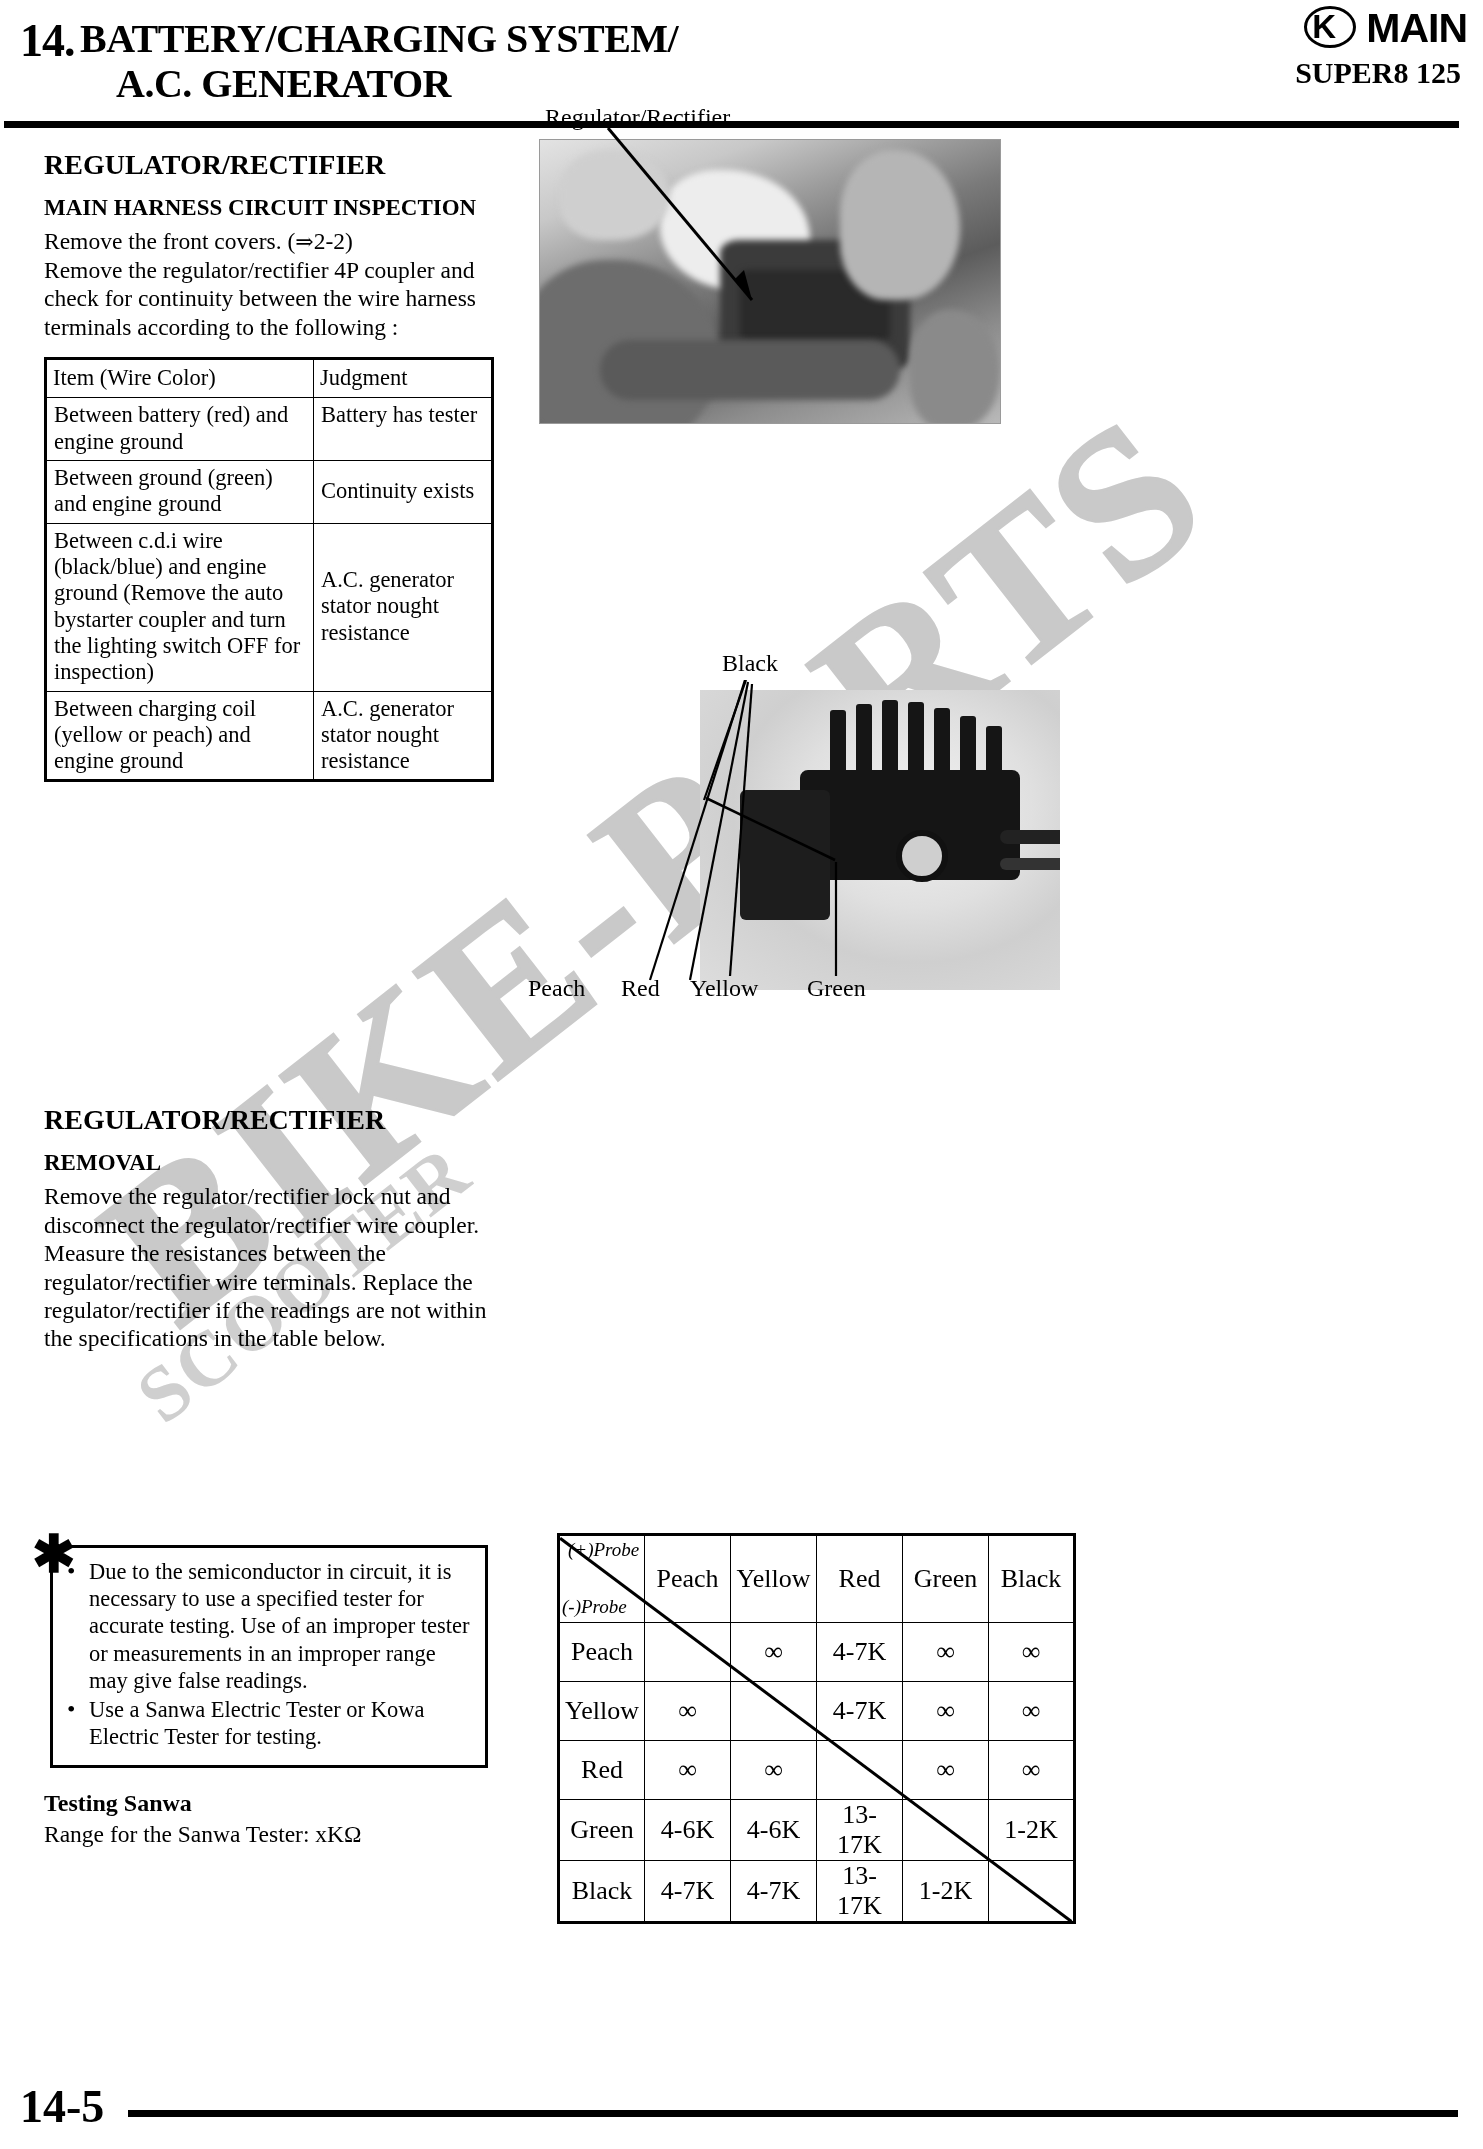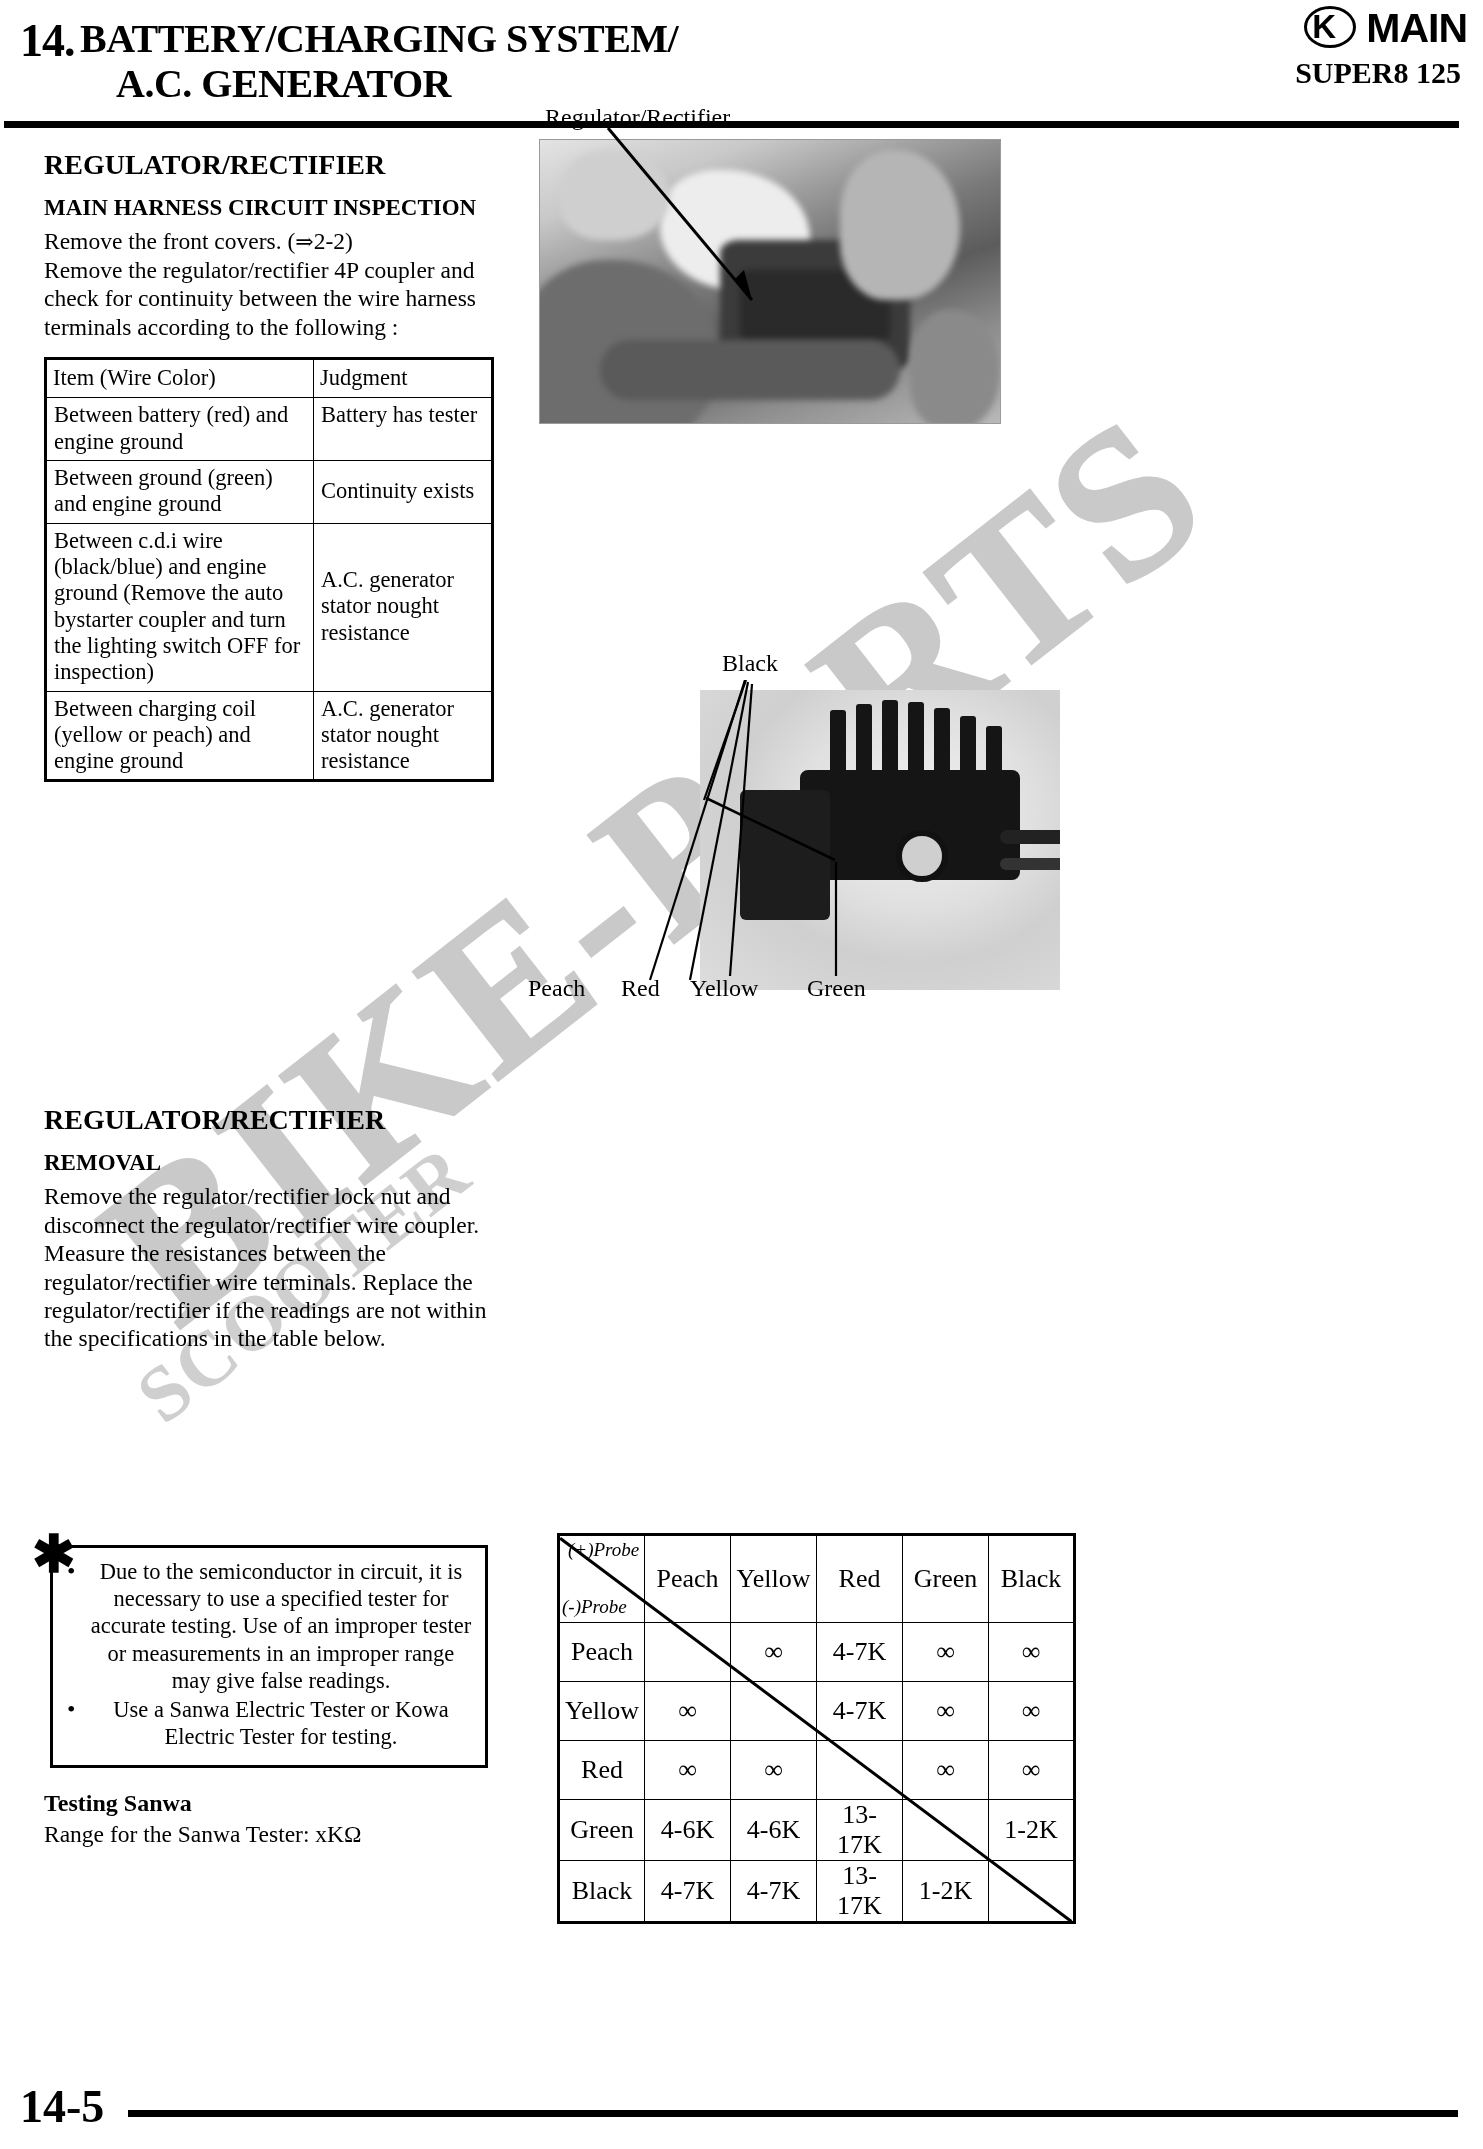--- a/index.html
+++ b/index.html
@@ -226,21 +226,20 @@
     width: 438px;
     border: 3px solid #000;
     box-sizing: border-box;
     padding: 10px 12px 12px 4px;
     background: rgba(255,255,255,0.0);
   }
   #note-box ul {
     margin: 0;
     padding-left: 32px;
     list-style: none;
-    text-align: center;
   }
   #note-box li {
     font-size: 22.5px;
     line-height: 1.21;
     position: relative;
     margin-bottom: 2px;
   }
   #note-box li::before {
     content: "\2022";
     position: absolute;

